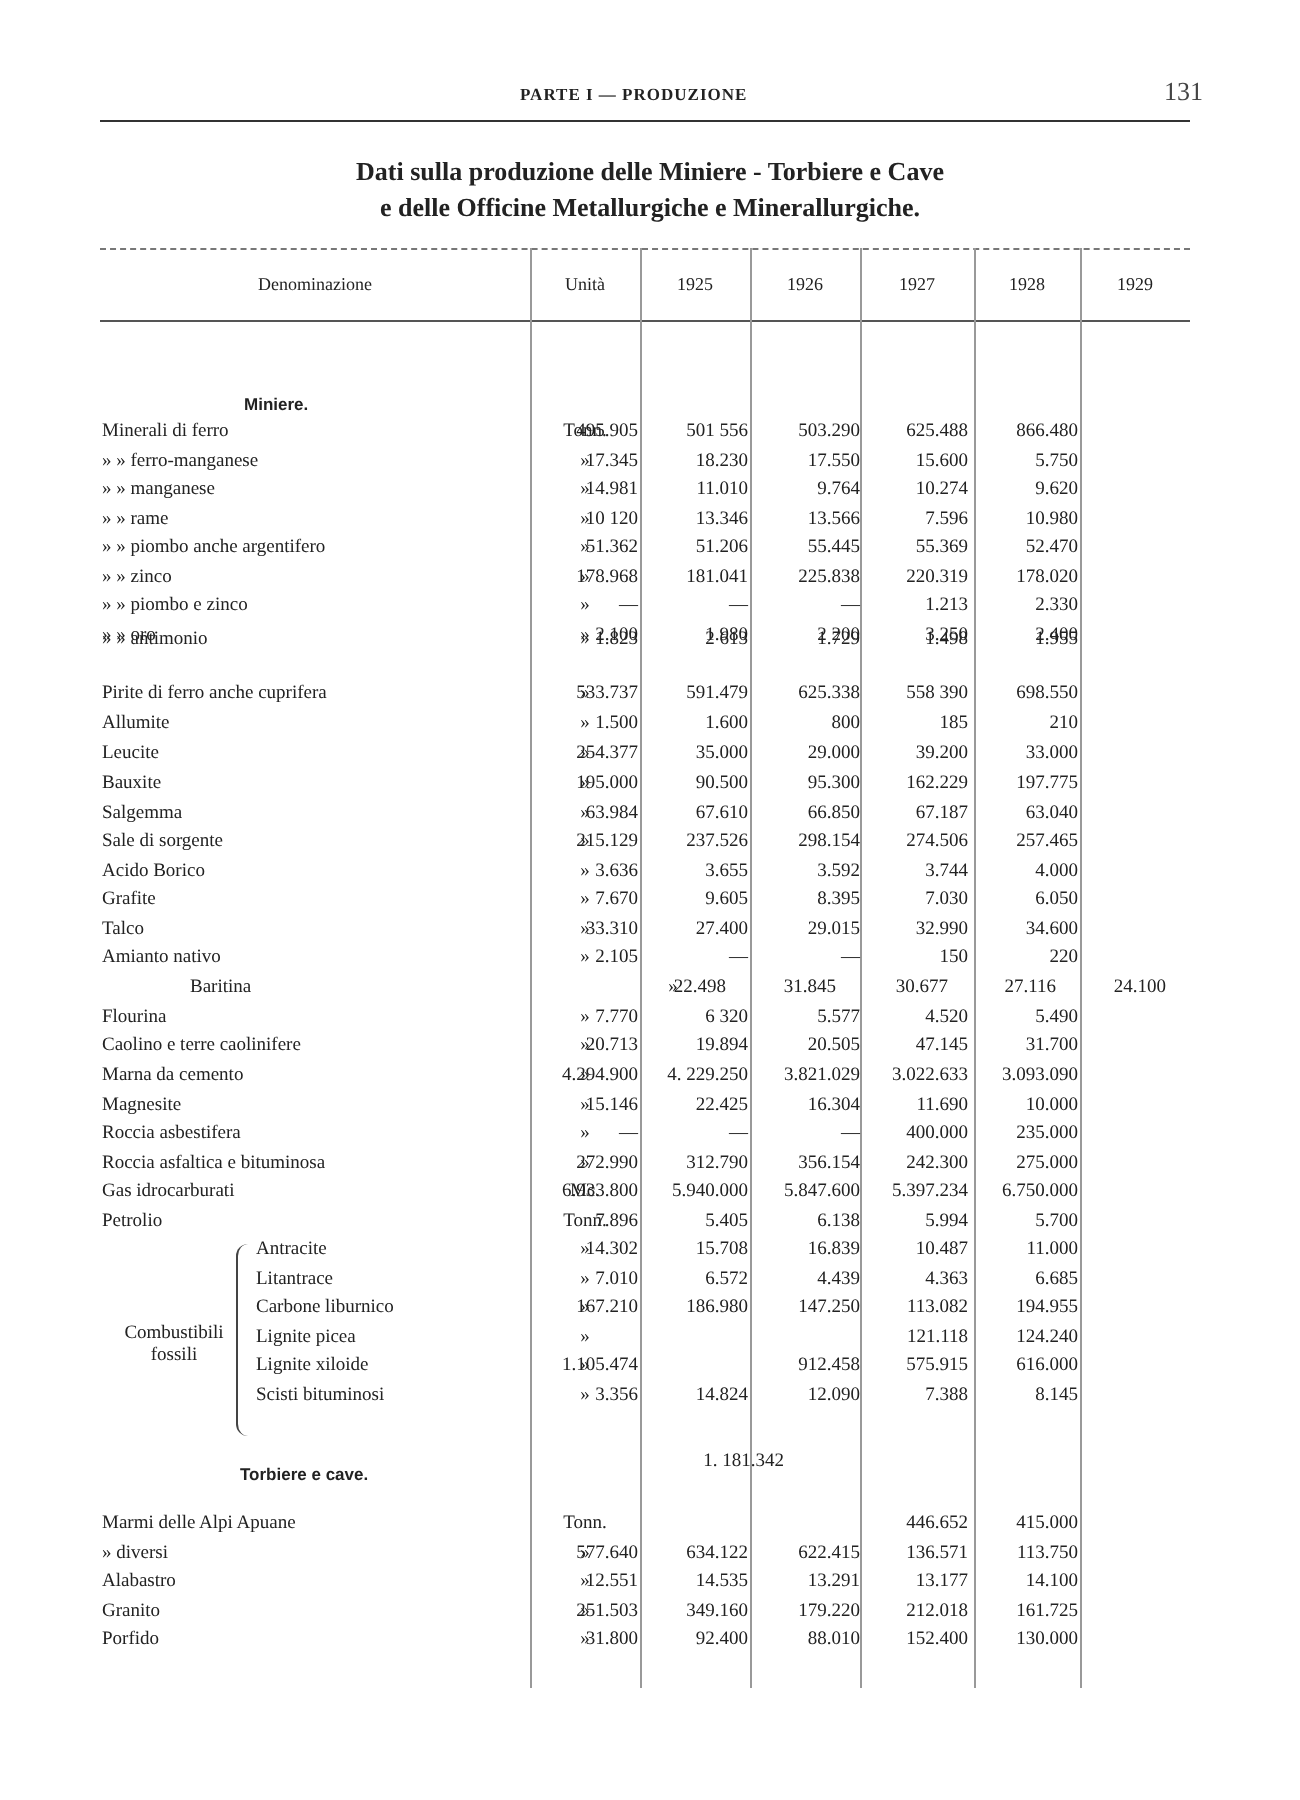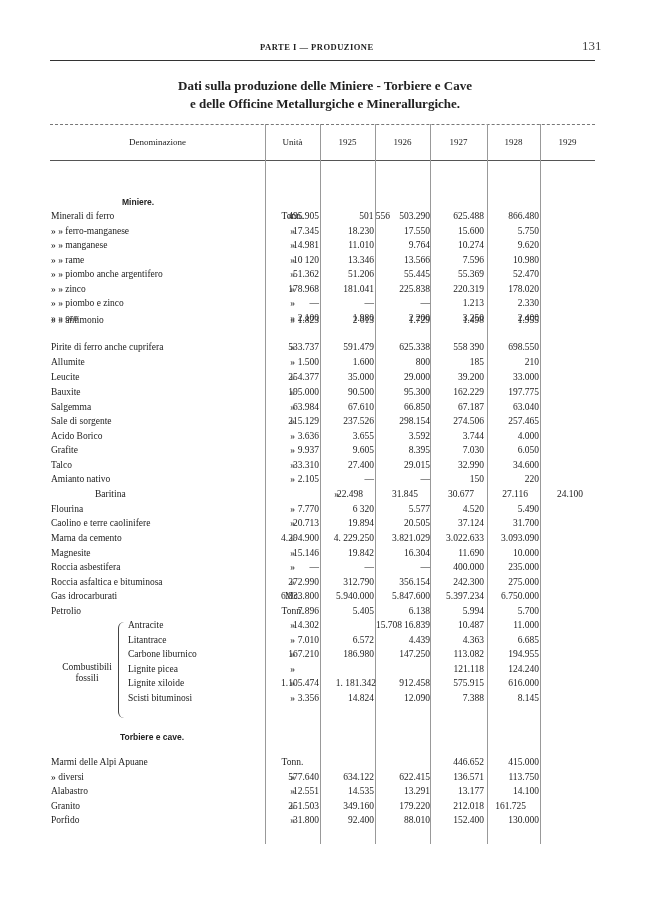--- a/index.html
+++ b/index.html
@@ -54,21 +54,21 @@
 <div class="hcell" style="left:540px;width:55px">1929</div>
 
 <div class="sec" style="top:197px;left:122px">Miniere.</div>
 <div class="sec" style="top:732px;left:120px">Torbiere e cave.</div>
 
 <div id="rows">
     <div class="row" style="top: 211px;">
       <span class="name">Minerali di ferro</span>
       <span class="unit">Tonn.</span>
       <span class="v c0" style="left: 267px;">495.905</span>
-      <span class="v c1" style="left: 322px; padding-left: 16px;">501 556</span>
+      <span class="v c1" style="left: 322px;">501 556</span>
       <span class="v c2" style="left: 378px;">503.290</span>
       <span class="v c3" style="left: 432px;">625.488</span>
       <span class="v c4" style="left: 487px;">866.480</span>
     </div>
     <div class="row" style="top: 226px;">
       <span class="name">»   » ferro-manganese</span>
       <span class="unit">»</span>
       <span class="v c0" style="left: 267px;">17.345</span>
       <span class="v c1" style="left: 322px;">18.230</span>
       <span class="v c2" style="left: 378px;">17.550</span>
@@ -197,21 +197,21 @@
       <span class="unit">»</span>
       <span class="v c0" style="left: 267px;">3.636</span>
       <span class="v c1" style="left: 322px;">3.655</span>
       <span class="v c2" style="left: 378px;">3.592</span>
       <span class="v c3" style="left: 432px;">3.744</span>
       <span class="v c4" style="left: 487px;">4.000</span>
     </div>
     <div class="row" style="top: 445px;">
       <span class="name">Grafite</span>
       <span class="unit">»</span>
-      <span class="v c0" style="left: 267px;">9.937</span>
+      <span class="v c0" style="left: 267px;">7.670</span>
       <span class="v c1" style="left: 322px;">9.605</span>
       <span class="v c2" style="left: 378px;">8.395</span>
       <span class="v c3" style="left: 432px;">7.030</span>
       <span class="v c4" style="left: 487px;">6.050</span>
     </div>
     <div class="row" style="top: 460px;">
       <span class="name">Talco</span>
       <span class="unit">»</span>
       <span class="v c0" style="left: 267px;">33.310</span>
       <span class="v c1" style="left: 322px;">27.400</span>
@@ -245,37 +245,37 @@
       <span class="v c2" style="left: 378px;">5.577</span>
       <span class="v c3" style="left: 432px;">4.520</span>
       <span class="v c4" style="left: 487px;">5.490</span>
     </div>
     <div class="row" style="top: 518px;">
       <span class="name">Caolino e terre caolinifere</span>
       <span class="unit">»</span>
       <span class="v c0" style="left: 267px;">20.713</span>
       <span class="v c1" style="left: 322px;">19.894</span>
       <span class="v c2" style="left: 378px;">20.505</span>
-      <span class="v c3" style="left: 432px;">37.124</span>
+      <span class="v c3" style="left: 432px;">47.145</span>
       <span class="v c4" style="left: 487px;">31.700</span>
     </div>
     <div class="row" style="top: 533px;">
       <span class="name">Marna da cemento</span>
       <span class="unit">»</span>
       <span class="v c0" style="left: 267px;">4.294.900</span>
       <span class="v c1" style="left: 322px;">4. 229.250</span>
       <span class="v c2" style="left: 378px;">3.821.029</span>
       <span class="v c3" style="left: 432px;">3.022.633</span>
       <span class="v c4" style="left: 487px;">3.093.090</span>
     </div>
     <div class="row" style="top: 548px;">
       <span class="name">Magnesite</span>
       <span class="unit">»</span>
       <span class="v c0" style="left: 267px;">15.146</span>
-      <span class="v c1" style="left: 322px;">19.842</span>
+      <span class="v c1" style="left: 322px;">22.425</span>
       <span class="v c2" style="left: 378px;">16.304</span>
       <span class="v c3" style="left: 432px;">11.690</span>
       <span class="v c4" style="left: 487px;">10.000</span>
     </div>
     <div class="row" style="top: 562px;">
       <span class="name">Roccia asbestifera</span>
       <span class="unit">»</span>
       <span class="v c0" style="left: 267px;">—</span>
       <span class="v c1" style="left: 322px;">—</span>
       <span class="v c2" style="left: 378px;">—</span>
@@ -306,21 +306,21 @@
       <span class="v c0" style="left: 267px;">7.896</span>
       <span class="v c1" style="left: 322px;">5.405</span>
       <span class="v c2" style="left: 378px;">6.138</span>
       <span class="v c3" style="left: 432px;">5.994</span>
       <span class="v c4" style="left: 487px;">5.700</span>
     </div>
     <div class="row" style="top: 620px;">
       <span class="name" style="left: 128px;">Antracite</span>
       <span class="unit">»</span>
       <span class="v c0" style="left: 267px;">14.302</span>
-      <span class="v c1" style="left: 322px; padding-left: 28px;">15.708</span>
+      <span class="v c1" style="left: 322px;">15.708</span>
       <span class="v c2" style="left: 378px;">16.839</span>
       <span class="v c3" style="left: 432px;">10.487</span>
       <span class="v c4" style="left: 487px;">11.000</span>
     </div>
     <div class="row" style="top: 635px;">
       <span class="name" style="left: 128px;">Litantrace</span>
       <span class="unit">»</span>
       <span class="v c0" style="left: 267px;">7.010</span>
       <span class="v c1" style="left: 322px;">6.572</span>
       <span class="v c2" style="left: 378px;">4.439</span>
@@ -342,21 +342,21 @@
       <span class="v c0" style="left: 267px;"></span>
       <span class="v c1" style="left: 322px;"></span>
       <span class="v c2" style="left: 378px;"></span>
       <span class="v c3" style="left: 432px;">121.118</span>
       <span class="v c4" style="left: 487px;">124.240</span>
     </div>
     <div class="row" style="top: 678px;">
       <span class="name" style="left: 128px;">Lignite xiloide</span>
       <span class="unit">»</span>
       <span class="v c0" style="left: 267px;">1.105.474</span>
-      <span class="v c1" style="left: 324px;">1. 181.342</span>
+      <span class="v c1" style="left: 340px; margin-top: 48px;">1. 181.342</span>
       <span class="v c2" style="left: 378px;">912.458</span>
       <span class="v c3" style="left: 432px;">575.915</span>
       <span class="v c4" style="left: 487px;">616.000</span>
     </div>
     <div class="row" style="top: 693px;">
       <span class="name" style="left: 128px;">Scisti bituminosi</span>
       <span class="unit">»</span>
       <span class="v c0" style="left: 267px;">3.356</span>
       <span class="v c1" style="left: 322px;">14.824</span>
       <span class="v c2" style="left: 378px;">12.090</span>
@@ -390,21 +390,21 @@
       <span class="v c3" style="left: 432px;">13.177</span>
       <span class="v c4" style="left: 487px;">14.100</span>
     </div>
     <div class="row" style="top: 801px;">
       <span class="name">Granito</span>
       <span class="unit">»</span>
       <span class="v c0" style="left: 267px;">251.503</span>
       <span class="v c1" style="left: 322px;">349.160</span>
       <span class="v c2" style="left: 378px;">179.220</span>
       <span class="v c3" style="left: 432px;">212.018</span>
-      <span class="v c4" style="left: 462px; padding-left: 12px;">161.725</span>
+      <span class="v c4" style="left: 487px;">161.725</span>
     </div>
     <div class="row" style="top: 815px;">
       <span class="name">Porfido</span>
       <span class="unit">»</span>
       <span class="v c0" style="left: 267px;">31.800</span>
       <span class="v c1" style="left: 322px;">92.400</span>
       <span class="v c2" style="left: 378px;">88.010</span>
       <span class="v c3" style="left: 432px;">152.400</span>
       <span class="v c4" style="left: 487px;">130.000</span>
     </div>

